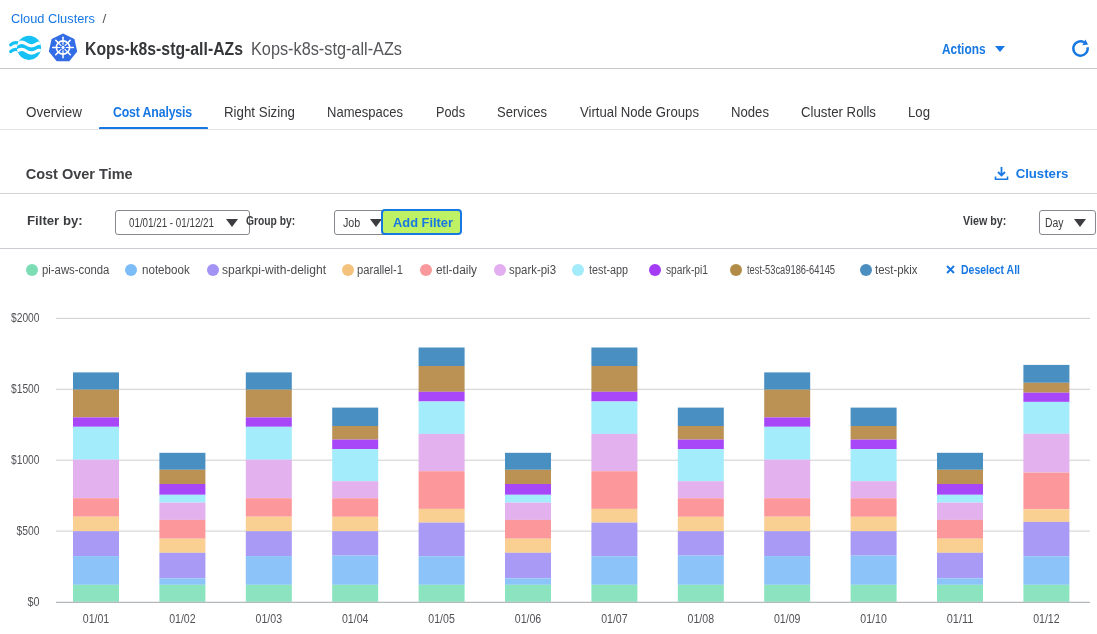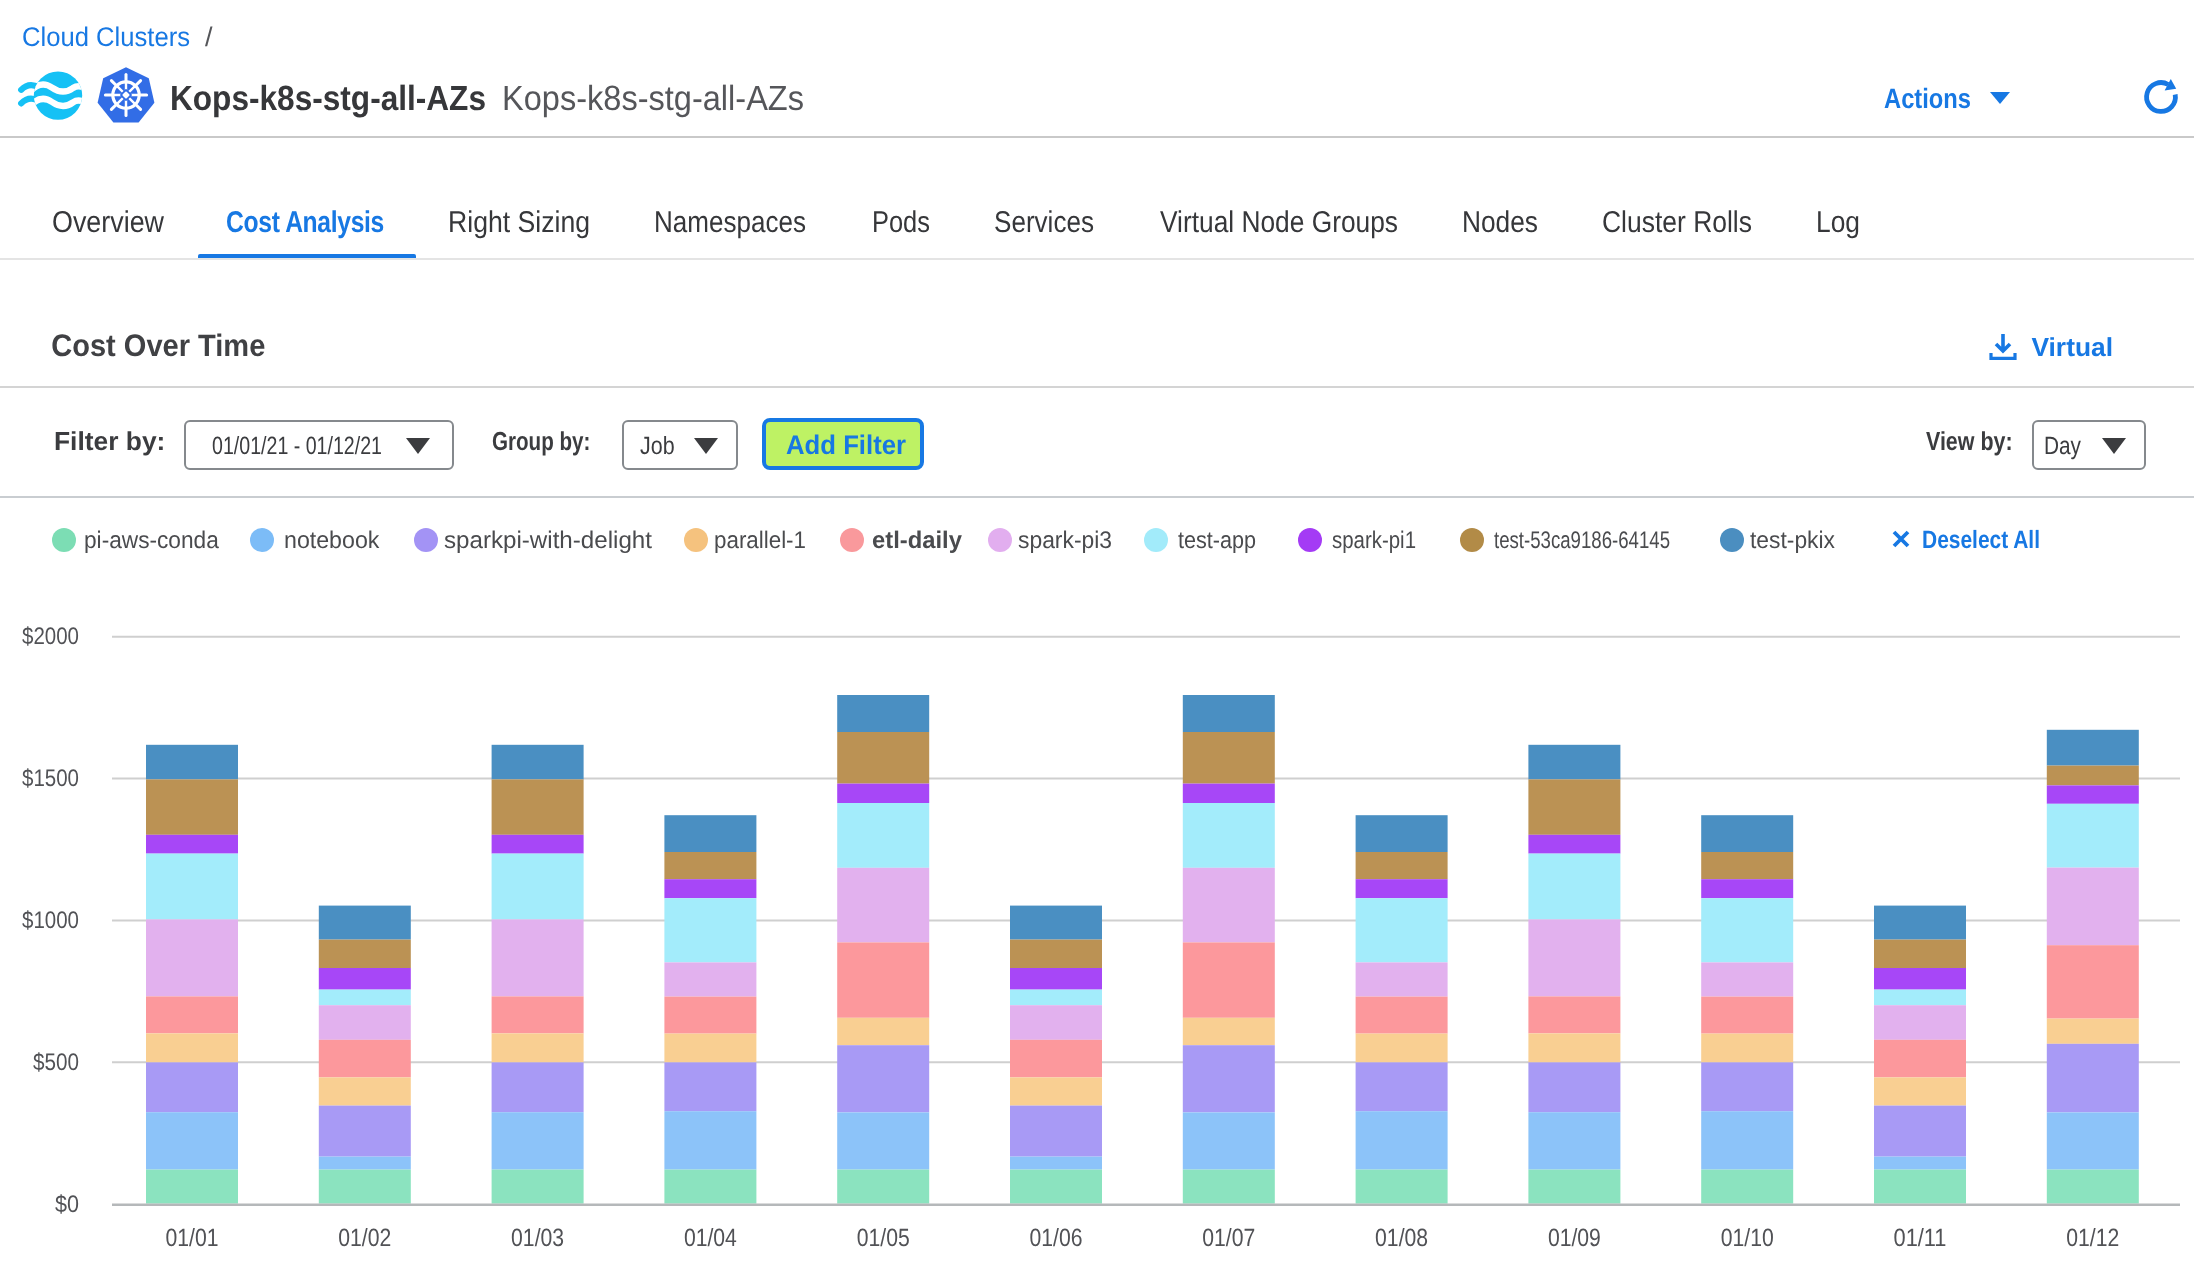--- a/index.html
+++ b/index.html
@@ -24,21 +24,21 @@
 #tabs .tab { position:absolute; top:2px; white-space:nowrap; transform-origin:0 0; }
 #tabs .active { color:#1778e3; font-weight:bold; letter-spacing:-0.2px; }
 #tabUL { left:98.5px; top:127px; width:109px; height:3px; background:#1778e3; border-radius:1px;}
 .hr2 { left:0; right:0; top:128.5px; height:1px; background:#e4e4e4; }
 
 #heading { left:22px; top:165px; font-size:15.5px; font-weight:bold; color:#404144; }
 #download { left:994px; top:165.5px; font-size:13px; font-weight:bold; color:#1778e3; display:flex; align-items:center; gap:7px;}
 .hr3 { left:0; right:0; top:193px; height:1px; background:#d4d4d4; }
 
 .lbl { font-size:13px; font-weight:bold; color:#3b3c3f; top:213px; white-space:nowrap; transform-origin:0 0; }
-.selbox { top:209.5px; height:25px; border:1px solid #85898d; border-radius:3px; background:#fff; font-size:12.5px; color:#3b3c3f; }
+.selbox { top:209.5px; height:25px; border:1px solid #85898d; border-radius:3px; background:#fff; font-size:12.5px; color:#3b3c3f;margin-left:23px; }
 .selbox .st { position:absolute; top:5px; white-space:nowrap; transform-origin:0 0; }
 .tri { position:absolute; width:0; height:0; border-left:6.3px solid transparent; border-right:6.3px solid transparent; border-top:8.4px solid #3b3c3f; }
 #fby { left:27px; }
 #sel1 { left:92px; width:134.5px; }
 #sel1 .st { left:13px; }
 #sel1 .tri { left:110px; top:8px; }
 #gby { left:245.5px; }
 #sel2 { left:311px; width:58px; }
 #sel2 .st { left:8px; }
 #sel2 .tri { left:34.5px; top:8px; }
@@ -78,21 +78,21 @@
 #gby { display:inline-block; transform:scaleX(0.7922); }
 #vby { display:inline-block; transform:scaleX(0.8245); }
 #sel1 .st { display:inline-block; transform:scaleX(0.7839); }
 #sel2 .st { display:inline-block; transform:scaleX(0.8583); }
 #sel3 .st { display:inline-block; transform:scaleX(0.832); }
 #addf .st { display:inline-block; transform:scaleX(0.9524); }
 .l1 { display:inline-block; transform:scaleX(0.9443); }
 .l2 { display:inline-block; transform:scaleX(0.9658); }
 .l3 { display:inline-block; transform:scaleX(1.0059); }
 .l4 { display:inline-block; transform:scaleX(0.9319); }
-.l5 { display:inline-block; transform:scaleX(0.9913);font-weight:bold; }
+.l5 { display:inline-block; transform:scaleX(0.9913); }
 .l6 { display:inline-block; transform:scaleX(0.9522); }
 .l7 { display:inline-block; transform:scaleX(0.8995); }
 .l8 { display:inline-block; transform:scaleX(0.8509); }
 .l9 { display:inline-block; transform:scaleX(0.7759); }
 .l10 { display:inline-block; transform:scaleX(0.951); }
 #deselect .dt { display:inline-block; transform:scaleX(0.838); }
 
 </style>
 </head>
 <body>
@@ -163,21 +163,21 @@
 </div>
 <div id="tabUL" class="abs"></div>
 <div class="hr2 abs"></div>
 
 <div id="heading" class="abs">Cost Over Time</div>
 <div id="download" class="abs">
   <svg width="15" height="15" viewBox="0 0 15 15">
     <path d="M7.5,1 L7.5,9 M4,6 L7.5,9.5 L11,6" stroke="#1778e3" stroke-width="1.8" fill="none"></path>
     <path d="M1.5,10.5 L1.5,13.2 L13.5,13.2 L13.5,10.5" stroke="#1778e3" stroke-width="1.6" fill="none"></path>
   </svg>
-  <span class="dl">Virtual</span>
+  <span class="dl">Clusters</span>
 </div>
 <div class="hr3 abs"></div>
 
 <div id="fby" class="abs lbl">Filter by:</div>
 <div id="sel1" class="abs selbox">
     <span class="st">01/01/21 - 01/12/21</span>
     <span class="tri"></span>
   </div>
 <div id="gby" class="abs lbl">Group by:</div>
 <div id="sel2" class="abs selbox">

